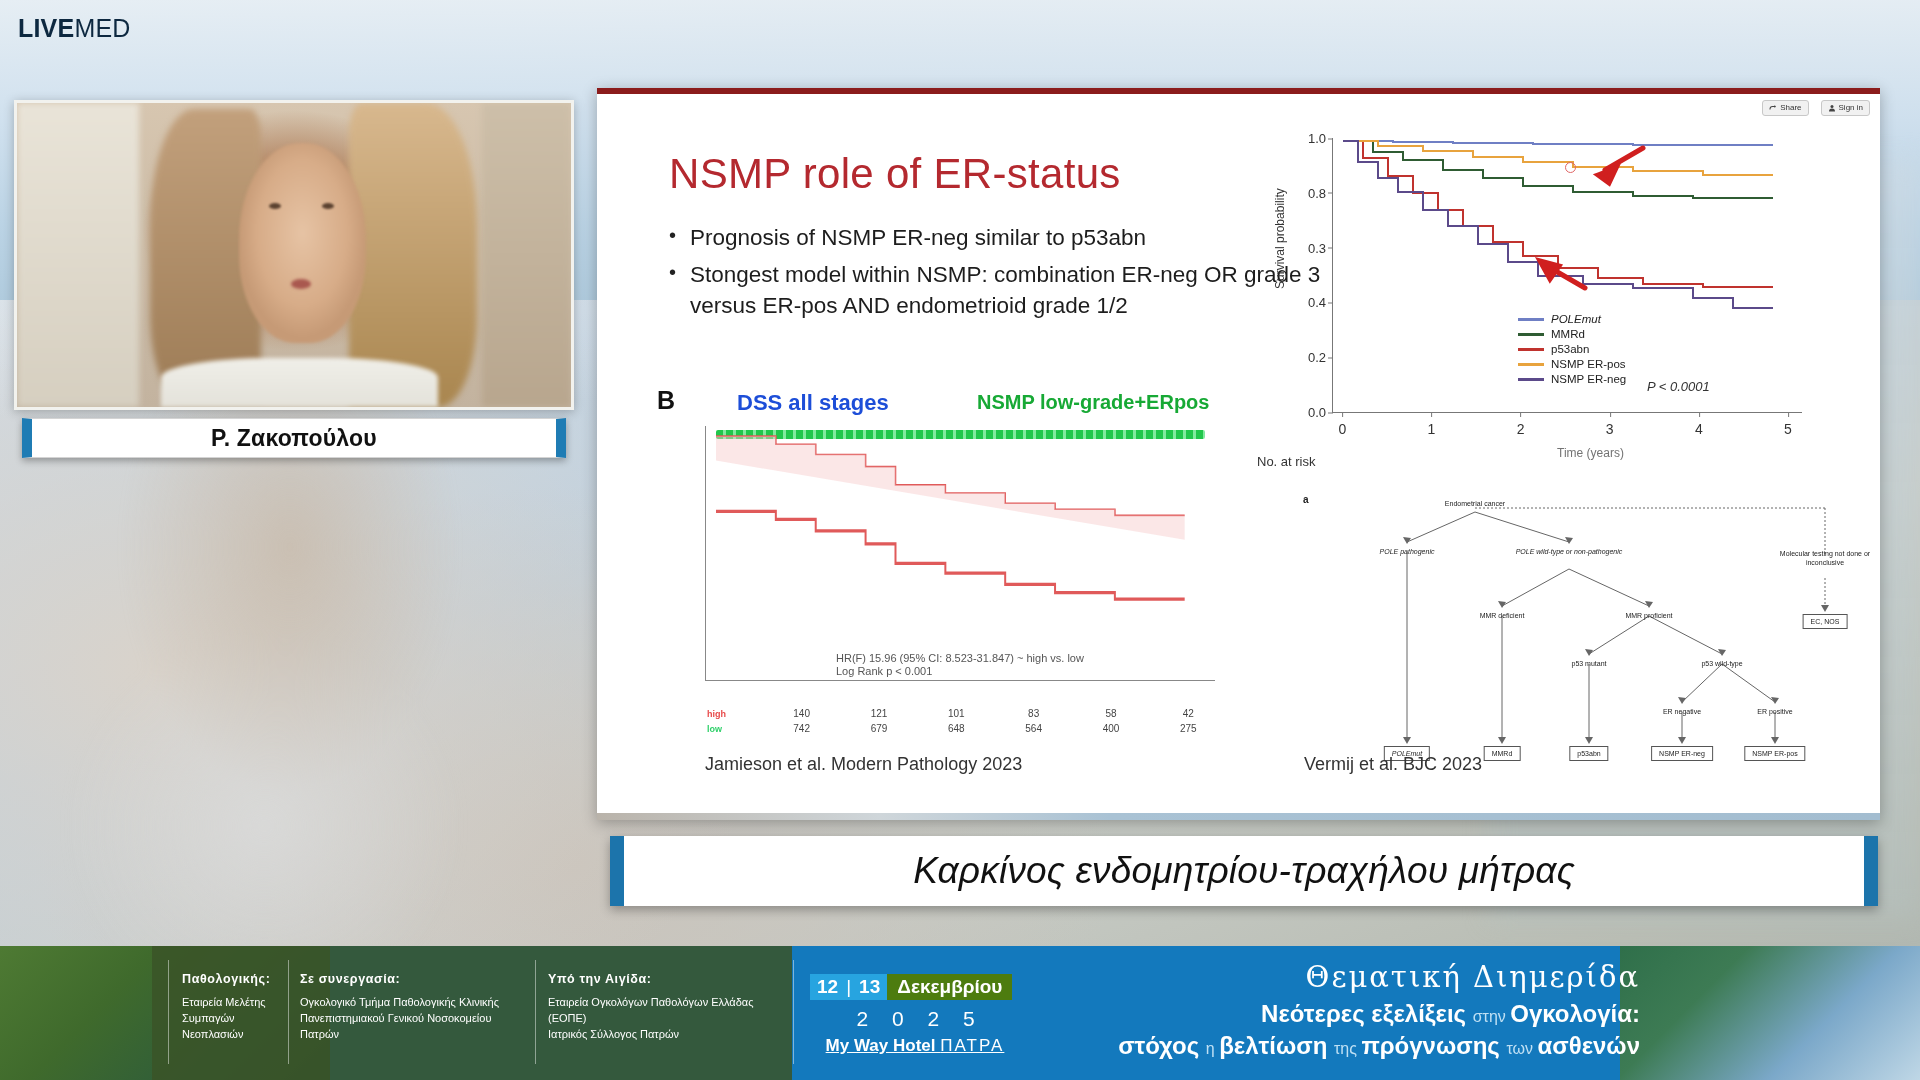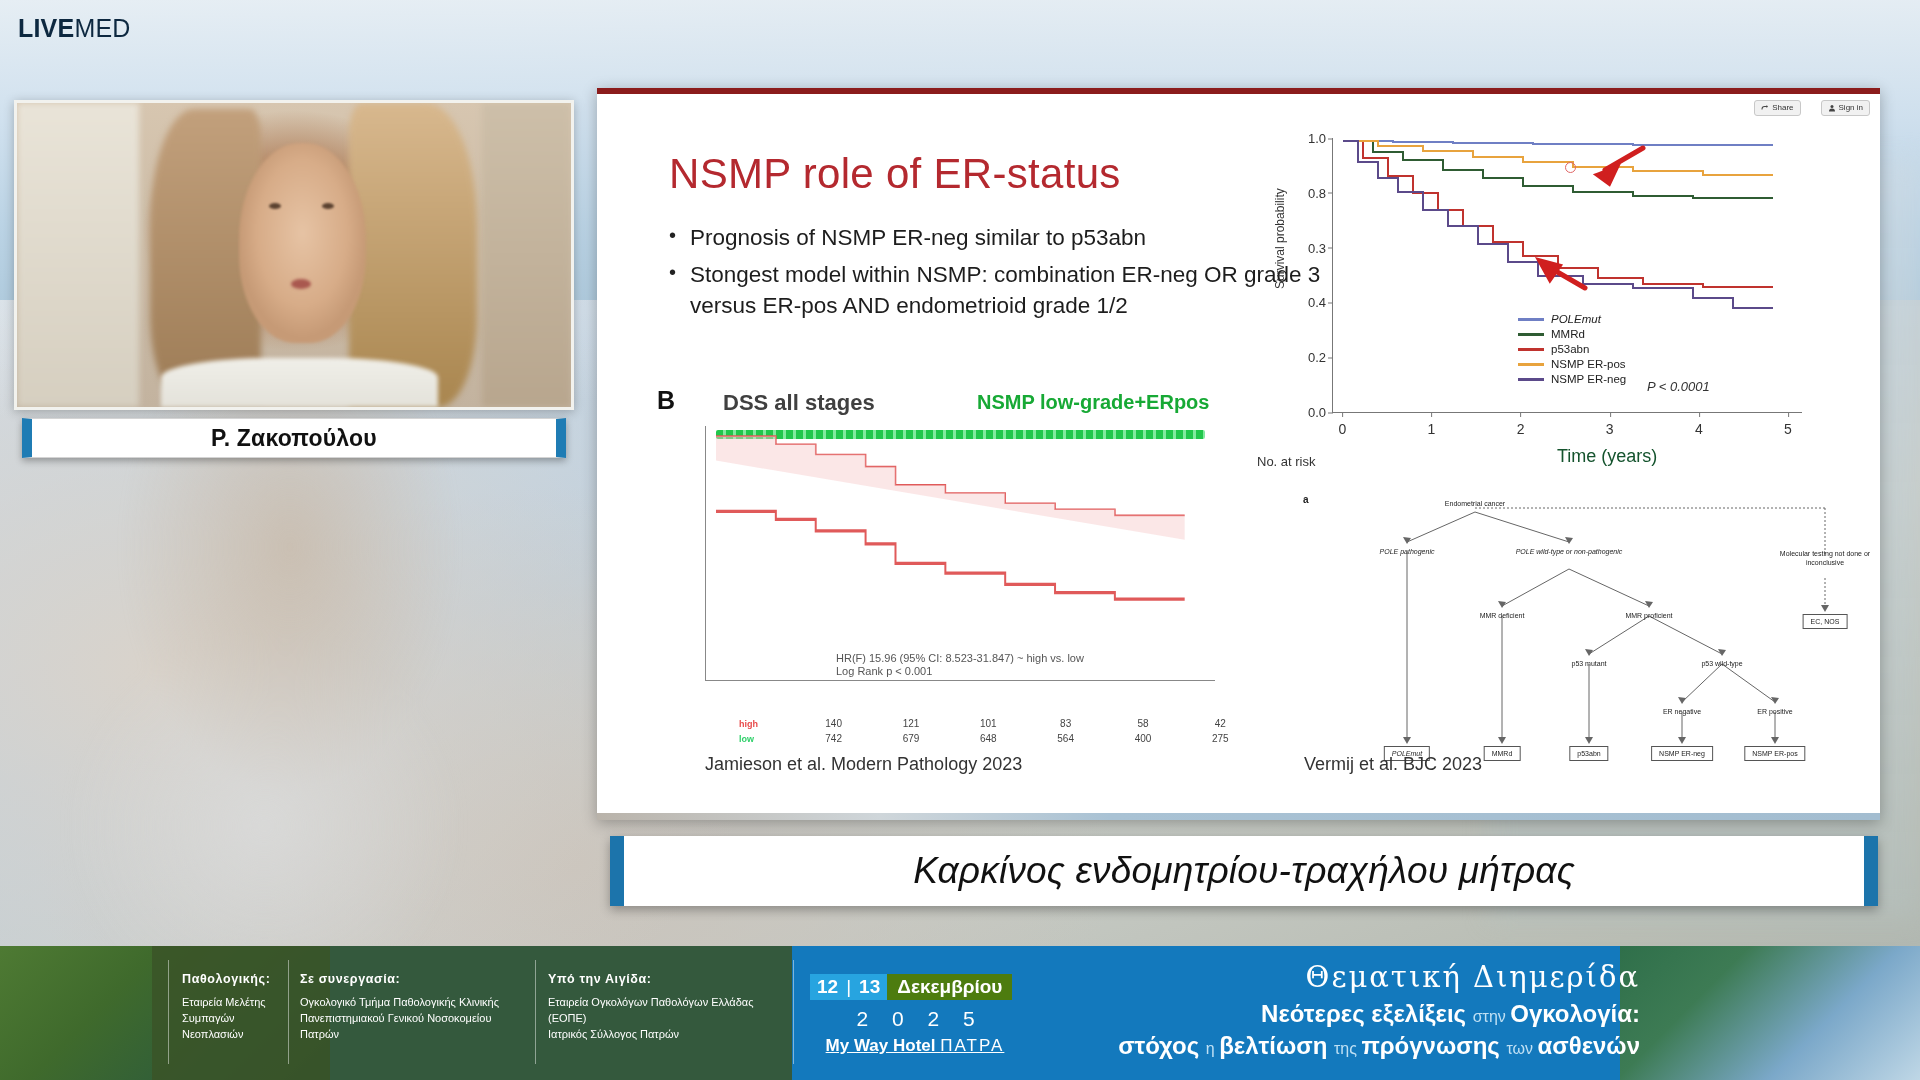--- a/index.html
+++ b/index.html
@@ -95,21 +95,21 @@
     box-shadow: 0 3px 14px rgba(0,0,0,.28);
     overflow: hidden;
   }
   #slide-bottom-bar {
     position:absolute; left:0; bottom:0; width:100%; height:7px;
     background: linear-gradient(90deg,#b9b3aa 0%, #cfd6da 22%, #a9c2d4 40%, #a3bdd0 100%);
   }
 
   
   #slide-toolbar {
-    position:absolute; right:10px; top:6px; display:flex; gap:20px; align-items:center;
+    position:absolute; right:10px; top:6px; display:flex; gap:12px; align-items:center;
   }
   .tb-btn {
     background:#f1f1f1; border:1px solid #c8c8c8; border-radius:3px;
     font-size:8px; color:#333; padding:2px 6px; line-height:1.2;
     display:flex; align-items:center; gap:3px; white-space:nowrap;
   }
   .tb-btn .ic { width:8px; height:8px; display:inline-block; }
 
   
   #slide-title {
@@ -121,63 +121,63 @@
   #bullets { position:absolute; left:72px; top:128px; width:700px; }
   .bullet { display:flex; gap:14px; margin-bottom:6px; }
   .bullet .dot { font-size:20px; color:#222; line-height:1.35; }
   .bullet .txt { font-size:22.5px; color:#1d1d1d; line-height:1.38; }
 
   
   #figB {
     position:absolute; left:50px; top:290px; width:610px; height:390px;
   }
   #figB-label { position:absolute; left:10px; top:2px; font-size:25px; font-weight:700; color:#111; }
-  #figB-title { position:absolute; left:76px; top:6px; font-size:22px; font-weight:700; color:#404040; }
+  #figB-title { position:absolute; left:90px; top:6px; font-size:22px; font-weight:700; color:#1d4ed8; }
   #figB-leg-green { position:absolute; left:330px; top:7px; font-size:20px; font-weight:700; color:#17a935; }
   #figB-leg-red { position:absolute; left:255px; top:160px; font-size:20px; font-weight:700; color:#e03030; }
 
   #figB-plot {
     position:absolute; left:58px; top:42px; width:510px; height:255px;
     border-left:1px solid #888; border-bottom:1px solid #888;
     background:#fff; overflow:hidden;
   }
   .km-green {
     position:absolute; left:2%; top:4px; width:96%; height:9px;
     background: repeating-linear-gradient(90deg,#16c442 0 7px, #7ce99a 7px 10px);
     border-radius:2px; opacity:.95;
   }
   .km-red {
     position:absolute; left:2%; top:6px; width:96%; height:1px;
   }
   #figB-stats {
     position:absolute; left:130px; top:226px; font-size:11px; color:#555; line-height:1.15;
   }
   
-  #figB-risk { position:absolute; left:60px; top:332px; width:520px; font-size:10px; color:#444;margin-left:32px; }
+  #figB-risk { position:absolute; left:60px; top:322px; width:520px; font-size:10px; color:#444; }
   #figB-risk table { border-collapse:collapse; width:100%; }
   #figB-risk td { padding:2px 0; text-align:center; }
   #figB-risk td.lbl { text-align:left; width:56px; font-weight:700; font-size:9px; }
   #figB-risk .high { color:#e84b4b; }
   #figB-risk .low { color:#2fd06a; }
 
   
   #figR { position:absolute; left:660px; top:30px; width:600px; height:370px; }
   #figR-plot {
     position:absolute; left:75px; top:14px; width:470px; height:275px;
     border-left:1px solid #777; border-bottom:1px solid #777;
   }
   .figR-ytick { position:absolute; right:calc(100% + 7px); font-size:13px; color:#333;
     transform:translateY(-50%); white-space:nowrap; }
   .figR-ytick::after { content:""; position:absolute; right:-7px; top:50%; width:5px; height:1px; background:#777; }
   .figR-xtick { position:absolute; top:calc(100% + 9px); font-size:14px; color:#333;
     transform:translateX(-50%); white-space:nowrap; }
   .figR-xtick::before { content:""; position:absolute; left:50%; top:-9px; width:1px; height:5px; background:#777; }
   #figR-ylab { position:absolute; left:16px; top:165px; font-size:12px; color:#333;
     transform: rotate(-90deg); transform-origin: left top; white-space:nowrap; }
-  #figR-xlab { position:absolute; left:300px; top:322px; font-size:18px; color:#14532d; white-space:nowrap; }
+  #figR-xlab { position:absolute; left:300px; top:322px; font-size:12px; color:#737373; white-space:nowrap; }
   #figR-p { position:absolute; left:390px; top:255px; font-size:13px; color:#333; font-style:italic; }
   #figR-norisk { position:absolute; left:0px; top:330px; font-size:13px; color:#333; }
   #figR-legend { position:absolute; left:185px; top:175px; }
   .lg-row { display:flex; align-items:center; gap:7px; margin-bottom:3px; }
   .lg-line { width:26px; height:3px; display:inline-block; }
   .lg-txt { font-size:11.5px; color:#222; }
   .lg-txt.it { font-style:italic; }
   .ocirc { position:absolute; width:11px; height:11px; border:1.4px solid #e06666; border-radius:50%; }
 
   

